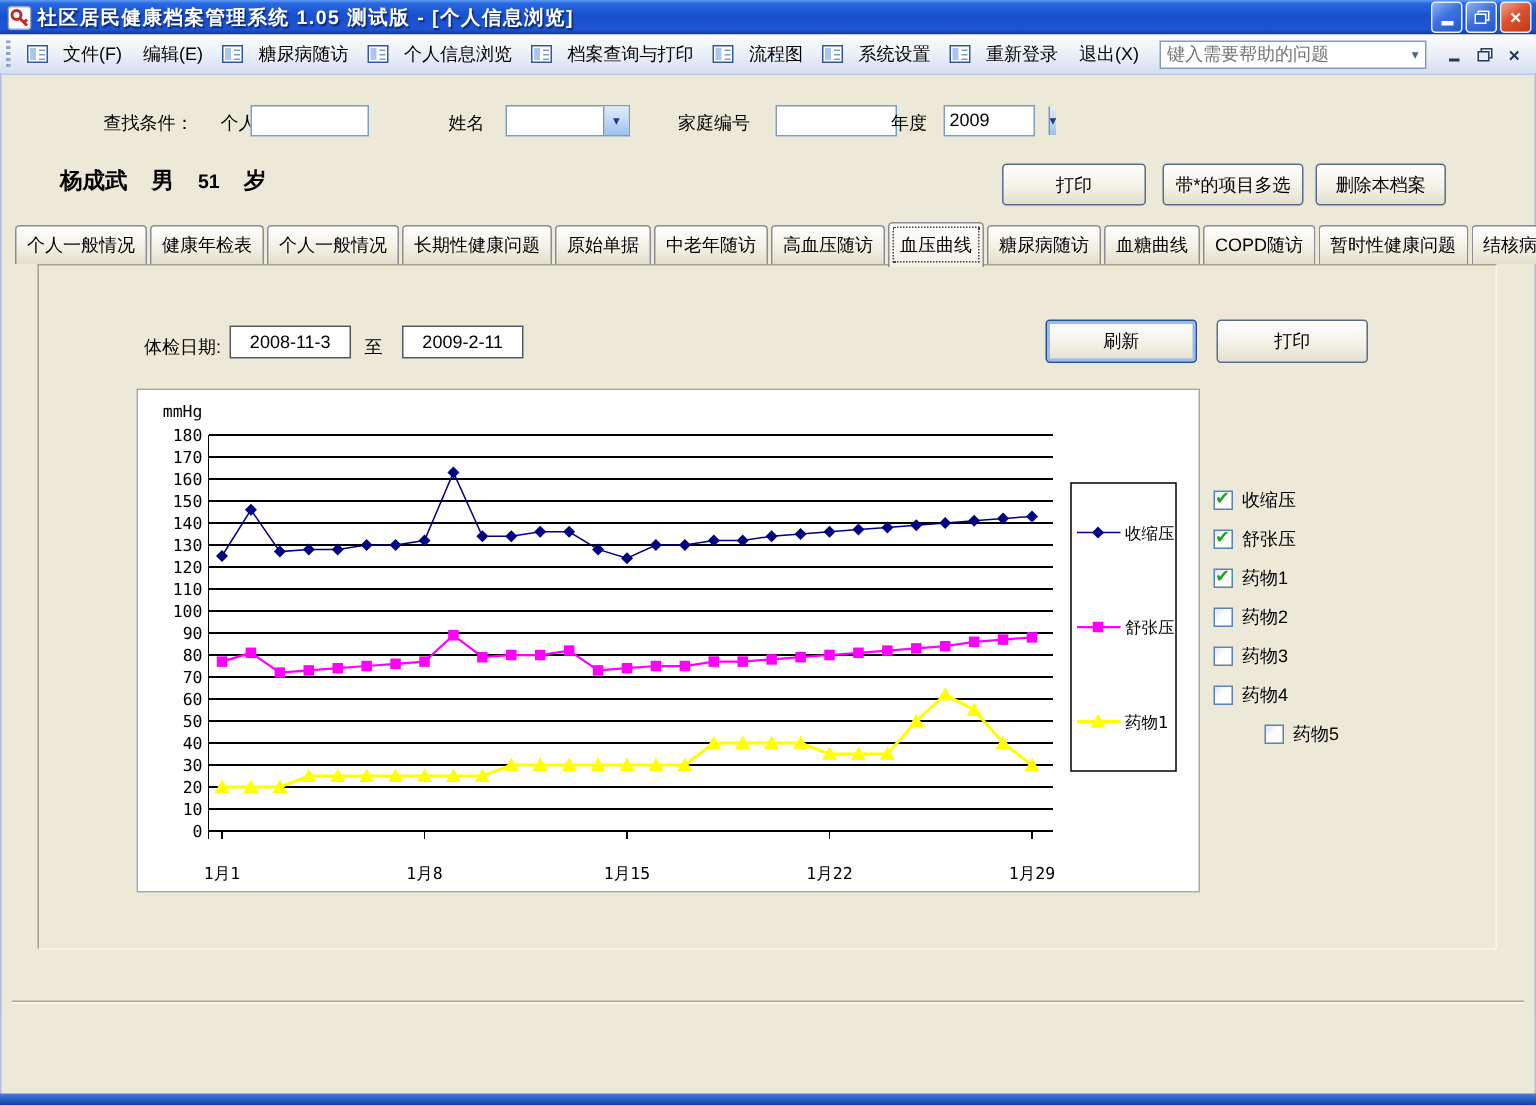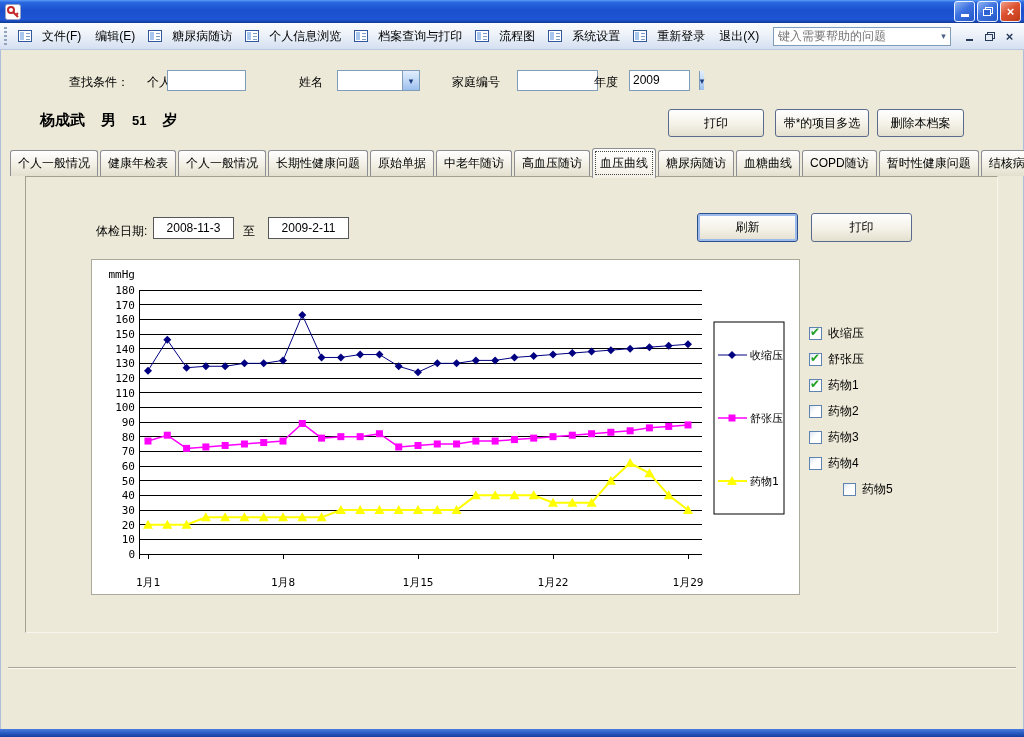--- a/index.html
+++ b/index.html
@@ -103,20 +103,21 @@
 <div id="window">
 
   <div class="titlebar">
     <span class="app-icon">
       <svg width="16" height="16" viewBox="0 0 16 16">
         <rect x="0.5" y="0.5" width="15" height="15" rx="2" fill="#FFF" stroke="#9AA6C2"></rect>
         <circle cx="6" cy="6" r="3" fill="none" stroke="#C42828" stroke-width="2"></circle>
         <path d="M8 8 L13 13 M11 11 L13 9" stroke="#C42828" stroke-width="2" fill="none"></path>
       </svg>
     </span>
+    <span class="title-text">社区居民健康档案管理系统 1.05 测试版 - [个人信息浏览]</span>
     <div class="tb-btns">
       <span class="tbtn">
           <span class="g-min"></span>
         </span>
       <span class="tbtn">
           <span class="g-restore"></span>
         </span>
       <span class="tbtn close">×</span>
     </div>
   </div>

